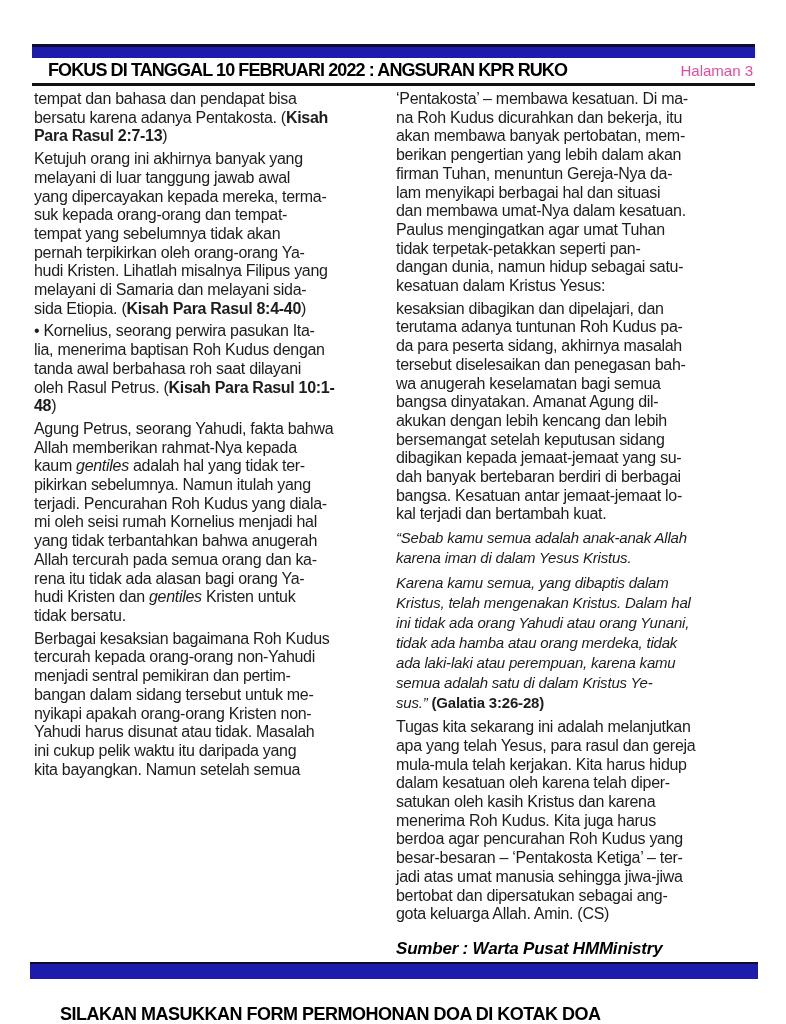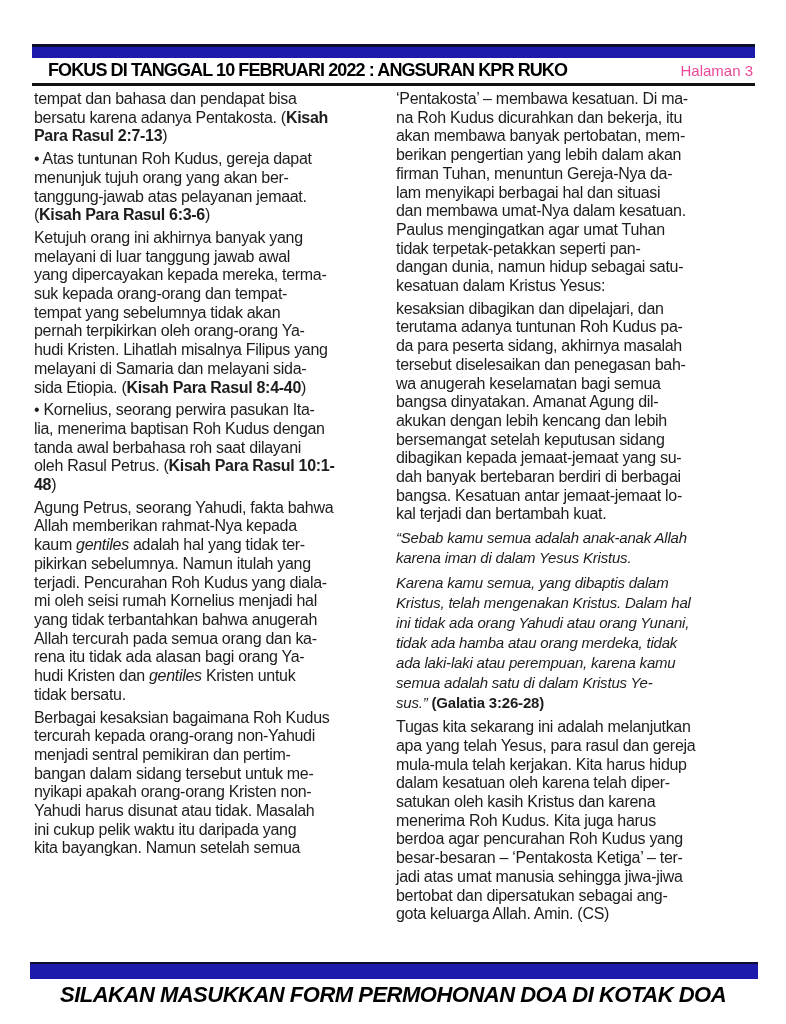--- a/index.html
+++ b/index.html
@@ -37,45 +37,41 @@
   .quote{font-size:15px;line-height:20px;letter-spacing:-0.2px;margin:0 0 5px 0;}
   .source{
     font-weight:bold;font-style:italic;font-size:17px;margin-top:16px;
     letter-spacing:-0.2px;color:#000;
   }
   .footbar{
     position:absolute;left:30px;top:962px;width:728px;height:15px;
     background:#1c1bab;border-top:2px solid #0d0d2e;
   }
   .footer-text{
-    position:absolute;left:60px;top:982px;font-weight:bold;font-size:22px;
-    letter-spacing:-0.5px;color:#000;white-space:nowrap;font-style:italic;
+    position:absolute;left:60px;top:1004px;font-weight:bold;font-size:18px;
+    letter-spacing:-0.5px;color:#000;white-space:nowrap;
   }
 </style>
 </head>
 <body>
 
 <div class="page">
 
   <div class="topbar"></div>
 
   <div class="header-row">
     <span class="header-title">FOKUS DI TANGGAL 10 FEBRUARI 2022 :  ANGSURAN KPR RUKO</span>
     <span class="header-page">Halaman 3</span>
   </div>
 
   <div class="columns">
     <div class="col">
         <p class="para"><span>tempat dan bahasa dan pendapat bisa
 bersatu karena adanya Pentakosta. (</span><span class="seg-b">Kisah
 Para Rasul 2:7-13</span><span>)</span></p>
-        <p class="para"><span>• Atas tuntunan Roh Kudus, gereja dapat
-menunjuk tujuh orang yang akan ber-
-tanggung-jawab atas pelayanan jemaat.
-(</span><span class="seg-b">Kisah Para Rasul 6:3-6</span><span>)</span></p>
         <p class="para"><span>Ketujuh orang ini akhirnya banyak yang
 melayani di luar tanggung jawab awal
 yang dipercayakan kepada mereka, terma-
 suk kepada orang-orang dan tempat-
 tempat yang sebelumnya tidak akan
 pernah terpikirkan oleh orang-orang Ya-
 hudi Kristen. Lihatlah misalnya Filipus yang
 melayani di Samaria dan melayani sida-
 sida Etiopia. (</span><span class="seg-b">Kisah Para Rasul 8:4-40</span><span>)</span></p>
         <p class="para"><span>• Kornelius, seorang perwira pasukan Ita-
@@ -140,20 +136,21 @@
 apa yang telah Yesus, para rasul dan gereja
 mula-mula telah kerjakan. Kita harus hidup
 dalam kesatuan oleh karena telah diper-
 satukan oleh kasih Kristus dan karena
 menerima Roh Kudus. Kita juga harus
 berdoa agar pencurahan Roh Kudus yang
 besar-besaran – ‘Pentakosta Ketiga’ – ter-
 jadi atas umat manusia sehingga jiwa-jiwa
 bertobat dan dipersatukan sebagai ang-
 gota keluarga Allah. Amin. (CS)</span></p>
+        <p class="para source"><span>Sumber : Warta Pusat HMMinistry</span></p>
       </div>
   </div>
 
   <div class="footbar"></div>
 
   <div class="footer-text">SILAKAN MASUKKAN FORM PERMOHONAN DOA DI KOTAK DOA</div>
 
 </div>
 
 </body></html>

